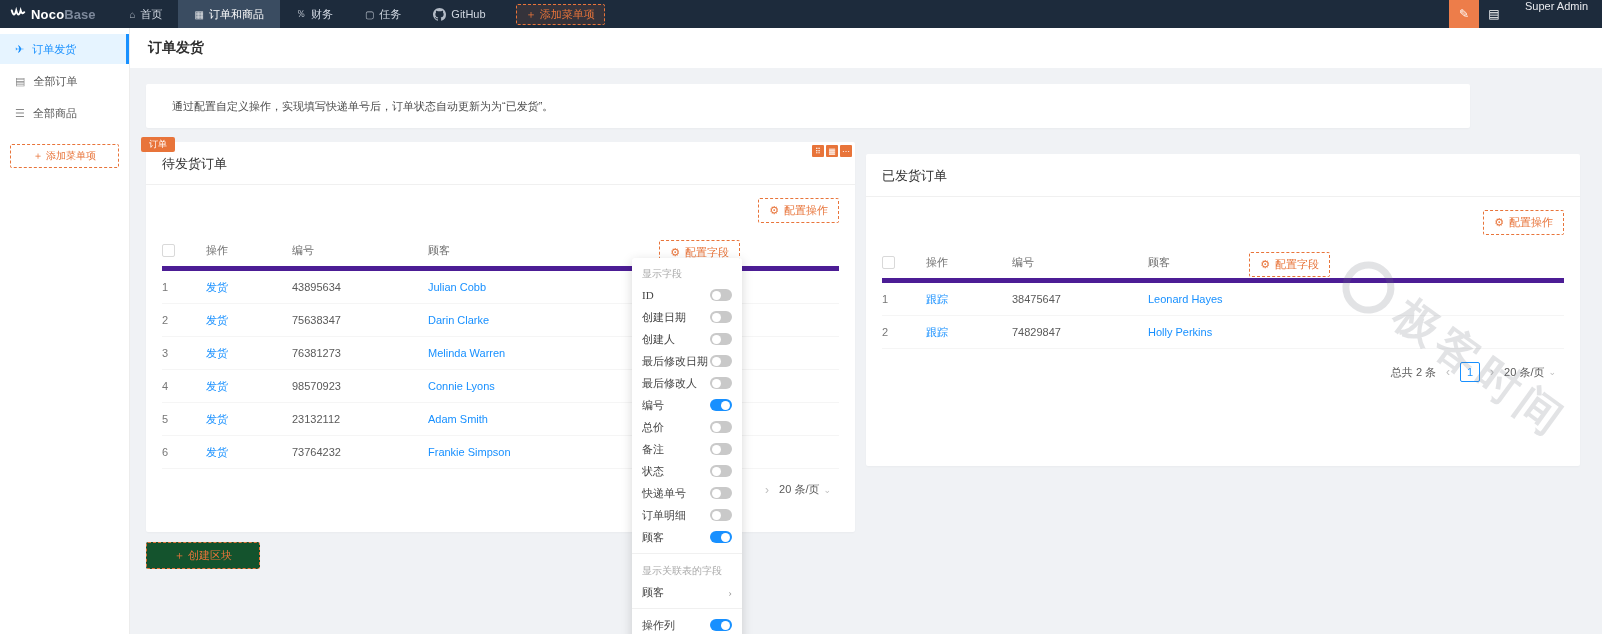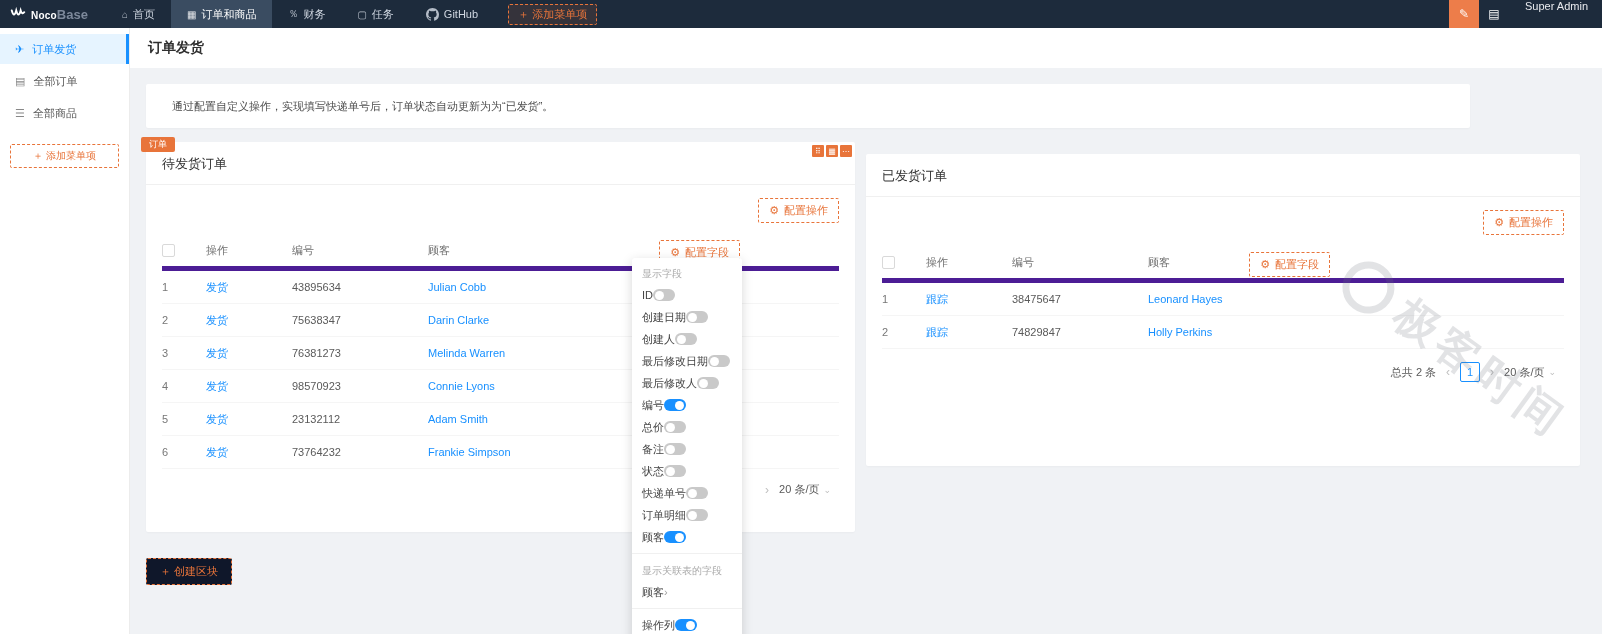--- a/index.html
+++ b/index.html
@@ -8,21 +8,21 @@
     position: relative; overflow: hidden;
     background: #f0f2f5;
     font-family: "Liberation Sans", sans-serif;
     font-size: 11px; color: #555;
   }
   
   .navbar { position:absolute; top:0; left:0; right:0; height:28px; background:#1d2b3c;
             display:flex; align-items:center; color:#cfd6e0; z-index:20; }
   .logo { display:flex; align-items:center; gap:5px; margin:0 18px 0 10px; }
   .logo-mark { width:16px; height:14px; }
-  .logo-noco { font-size:10px; font-weight:bold; color:#fff; letter-spacing:.2px; }
+  .logo-noco { font-size:13px; font-weight:bold; color:#fff; letter-spacing:.2px; }
   .logo-base { font-size:13px; font-weight:bold; color:#7d899b; }
   .nav-menu { display:flex; height:100%; }
   .nav-item { display:flex; align-items:center; gap:5px; padding:0 16px; height:100%;
               font-size:11px; cursor:pointer; }
   .nav-item.active { background:#3a4c61; color:#fff; }
   .nav-icon { font-size:10px; opacity:.85; display:flex; align-items:center; }
   .nav-add { display:flex; align-items:center; gap:4px; align-self:center; margin-left:14px;
              padding:2px 9px; border:1px dashed #e8743a; border-radius:2px;
              color:#e8743a; background:rgba(232,116,58,.12); cursor:pointer; }
   .nav-right { margin-left:auto; display:flex; align-items:center; height:100%; }
@@ -83,33 +83,33 @@
   .pg-chevron { color:#bfbfbf; font-size:12px; cursor:pointer; }
   .pg-page { min-width:20px; height:20px; border:1px solid #1890ff; border-radius:2px; color:#1890ff;
              display:flex; align-items:center; justify-content:center; cursor:pointer; }
   .pg-size { display:flex; align-items:center; gap:4px; cursor:pointer; }
   .pg-caret { color:#bfbfbf; font-size:9px; }
   
   .dropdown { position:absolute; left:632px; top:258px; width:110px; background:#fff;
               border-radius:3px; box-shadow:0 3px 12px rgba(0,0,0,.16); padding:4px 0 6px;
               z-index:30; }
   .dd-section { color:#aaa; font-size:10px; padding:5px 10px 3px; }
-  .dd-item { display:flex; align-items:center; justify-content:flex-start; height:22px;
-             padding:0 10px; color:#444; cursor:pointer; }
+  .dd-item { display:flex; align-items:center; justify-content:space-between; height:22px;
+             padding:0 10px; color:#444; cursor:pointer;font-family:Liberation Serif, serif; }
   .dd-divider { height:1px; background:#f0f0f0; margin:5px 0; }
   .dd-arrow { color:#a0a0a0; font-size:11px; }
   .switch { position:relative; width:22px; height:12px; border-radius:7px; background:#c9c9c9; cursor:pointer; flex:none; }
   .switch::after { content:''; position:absolute; top:1.5px; left:2px; width:9px; height:9px;
                    border-radius:50%; background:#fff; }
   .switch.on { background:#1890ff; }
   .switch.on::after { left:auto; right:2px; }
   
   .create-block { position:absolute; left:146px; top:542px; display:inline-flex; align-items:center; gap:5px;
-                  padding:5px 13px; border:1px dashed #e8743a; border-radius:2px; background:#0f172a;
-                  color:#e8743a; cursor:pointer;margin-top:16px; }
+                  padding:5px 27px; border:1px dashed #e8743a; border-radius:2px; background:#14532d;
+                  color:#e8743a; cursor:pointer; }
   .watermark { position:absolute; left:1365px; top:248px; transform:rotate(36deg); transform-origin:left top;
                display:flex; align-items:center; gap:12px; color:rgba(110,115,125,.20);
                z-index:25; pointer-events:none; }
   .wm-logo { width:52px; height:52px; border:7px solid rgba(110,115,125,.20); border-radius:50%; flex:none; }
   .wm-text { font-size:44px; font-weight:bold; letter-spacing:6px; white-space:nowrap; }
   .gh-svg { width:13px; height:13px; fill:#cfd6e0; }
 </style>
 </head>
 <body>
 

